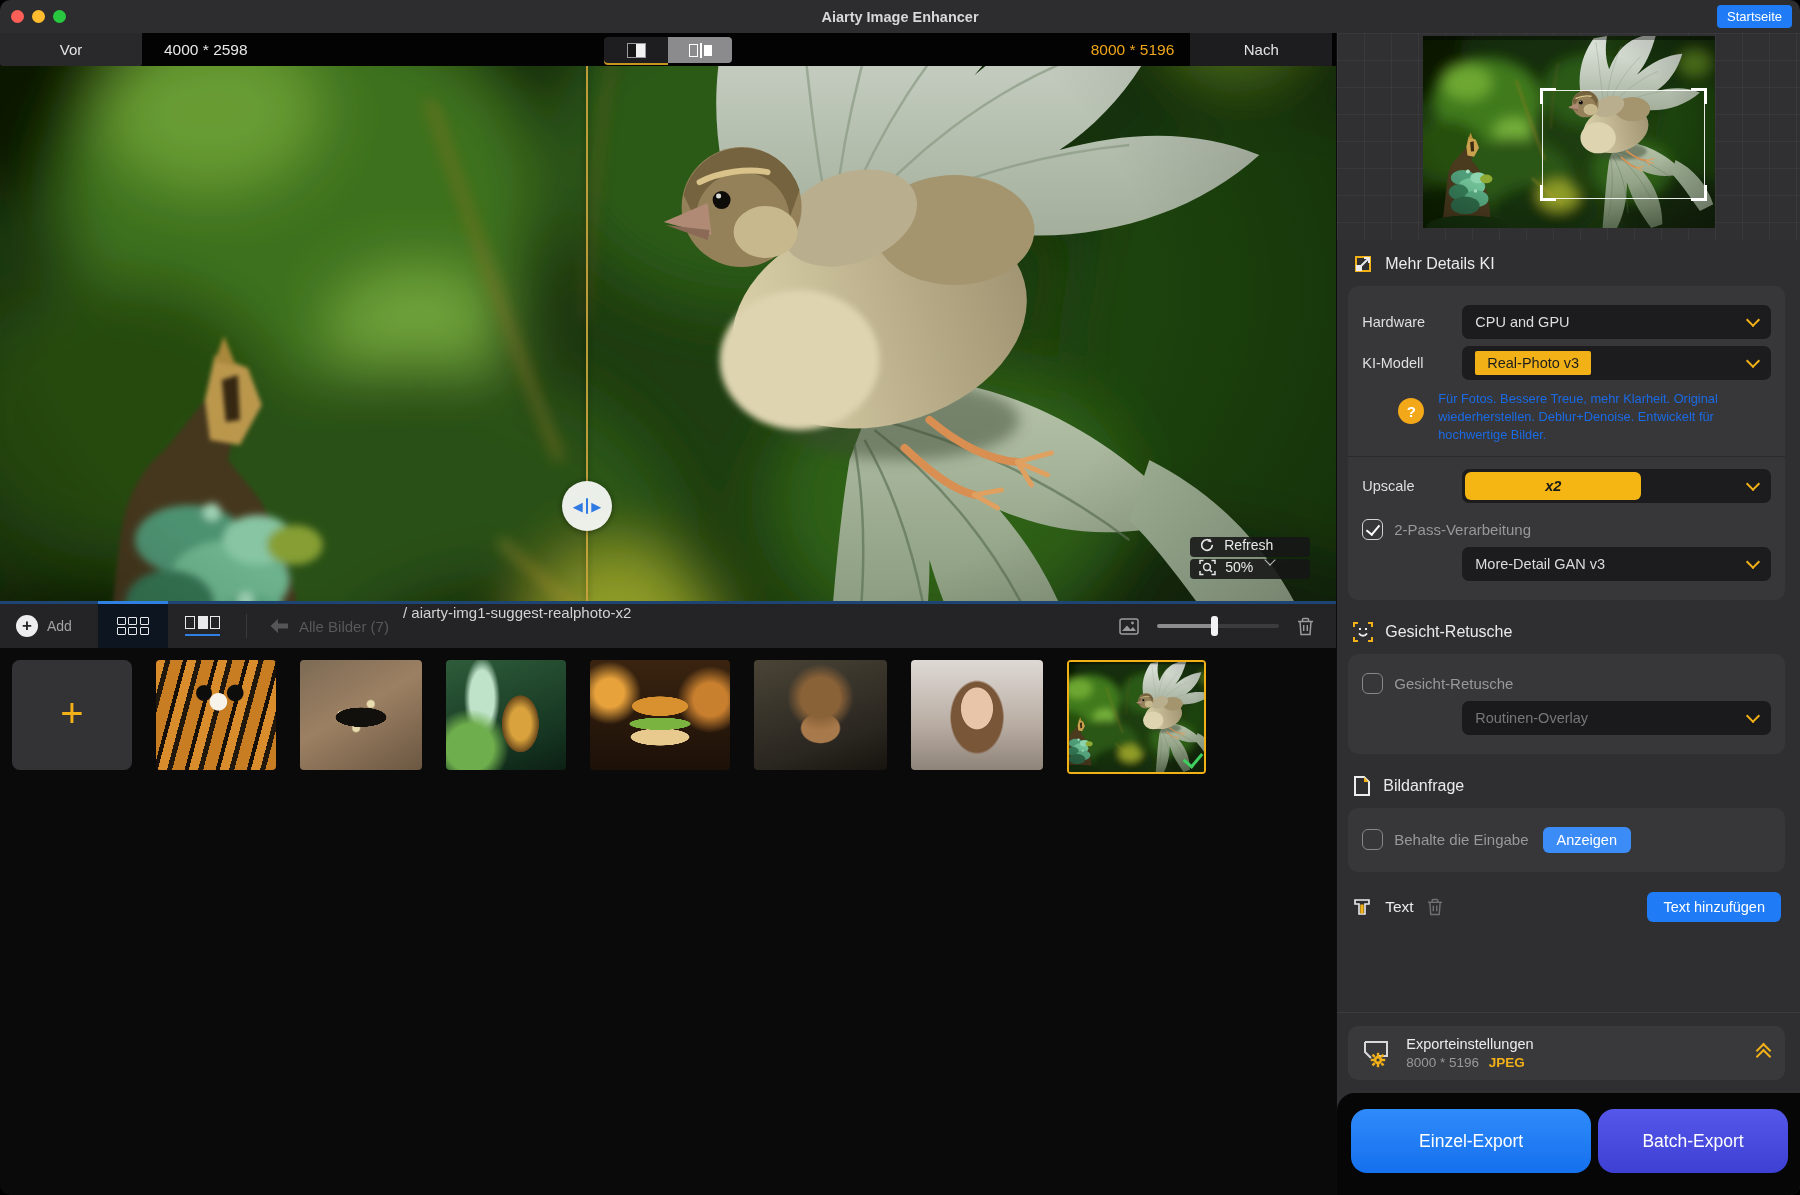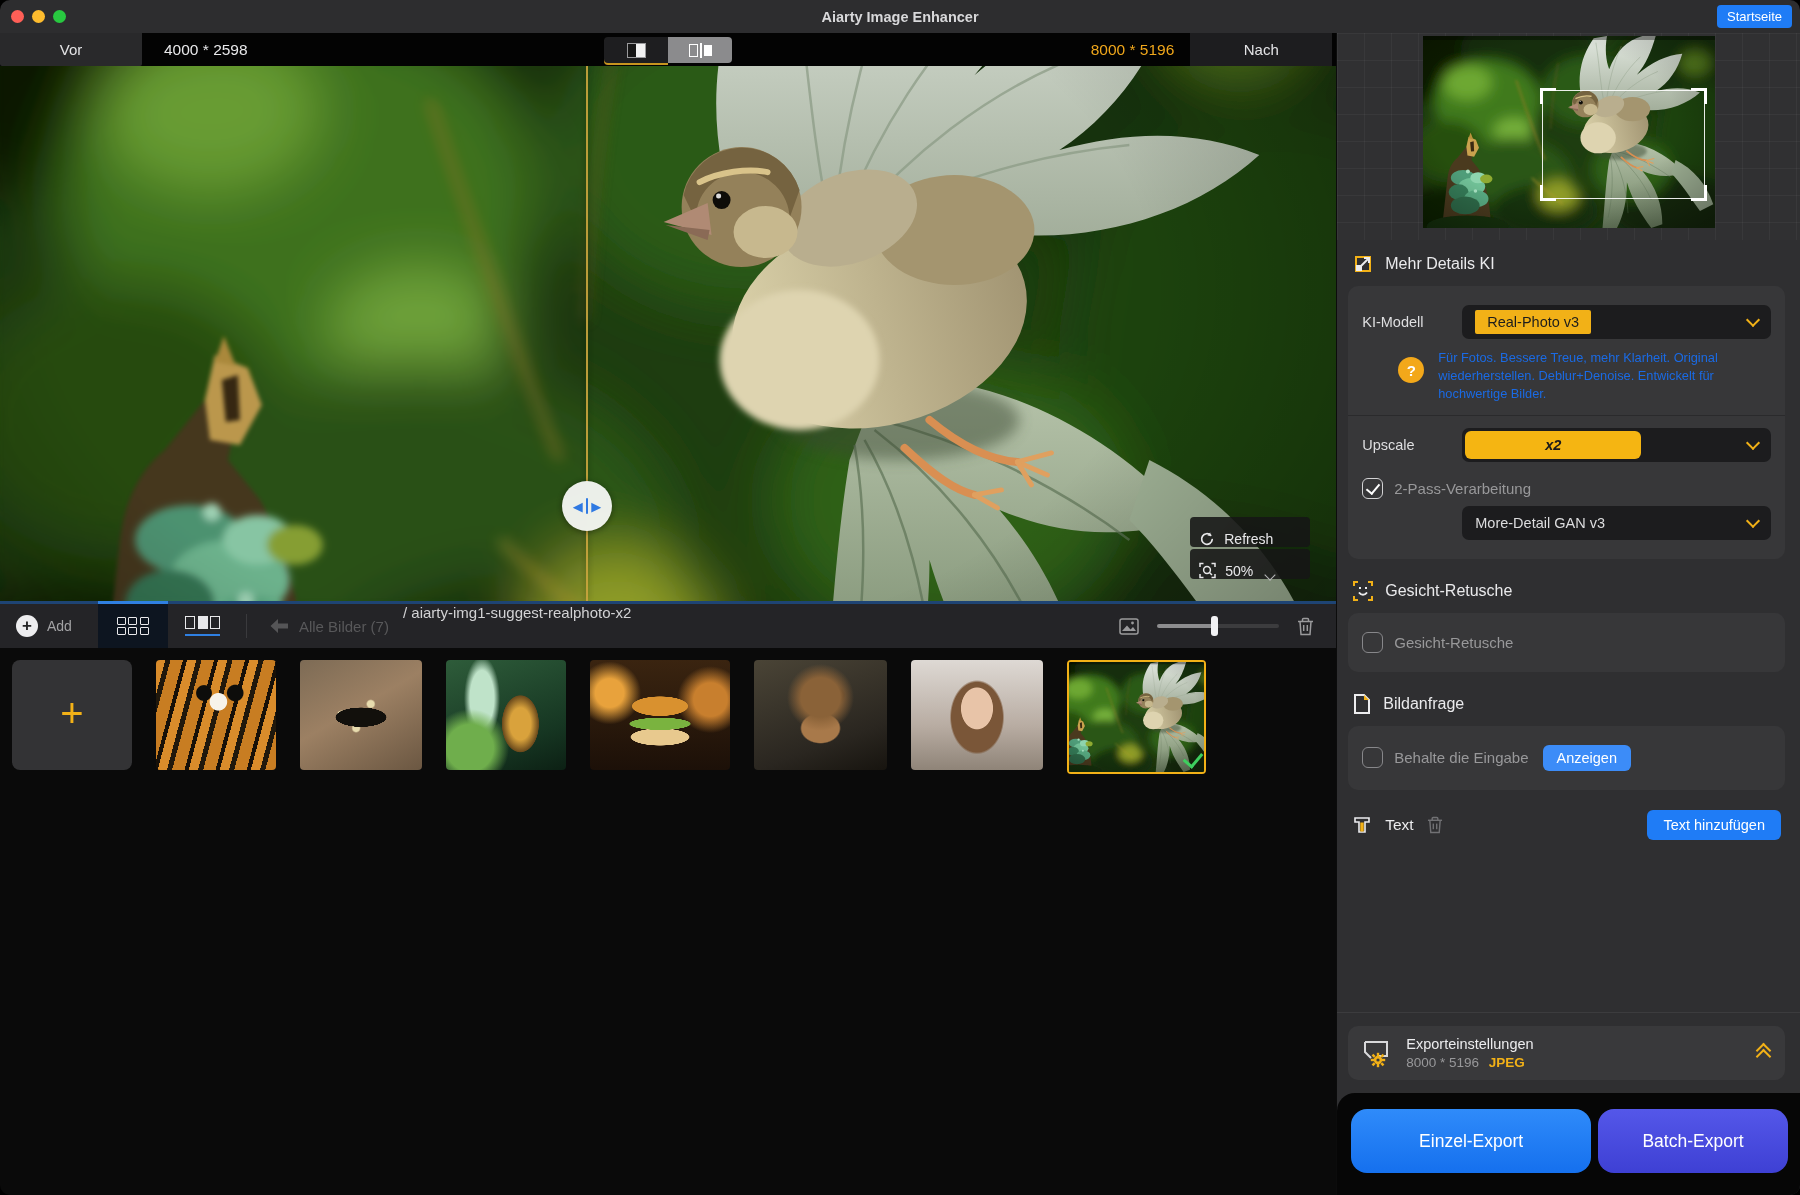--- a/index.html
+++ b/index.html
@@ -35,21 +35,21 @@
 
   
   .canvas{flex:1;position:relative;overflow:hidden;background:#12240b;min-height:0;}
   .canvas svg.scene{position:absolute;inset:0;width:100%;height:100%;}
   .half-before{position:absolute;top:0;left:0;bottom:0;width:587px;backdrop-filter:blur(2.3px) saturate(.95) brightness(.98);background:rgba(16,26,8,.05);}
   .split-line{position:absolute;top:0;bottom:0;left:586px;width:2px;background:#c9a43e;opacity:.92;box-shadow:0 0 6px rgba(0,0,0,.4);}
   .split-handle{position:absolute;left:-24px;top:415px;width:50px;height:50px;border-radius:50%;background:#fdfdfd;display:flex;align-items:center;justify-content:center;gap:3px;box-shadow:0 1px 6px rgba(0,0,0,.45);}
   .split-handle .tri{color:#2f7df6;font-size:13px;line-height:1;}
   .split-handle .mid{width:2.5px;height:16px;background:#2f7df6;border-radius:1px;}
   .zoom-overlay{position:absolute;right:26px;bottom:22px;display:flex;flex-direction:column;gap:2px;}
-  .zo-row{width:120px;height:30px;background:rgba(22,22,22,.88);border-radius:4px;display:flex;align-items:flex-end;gap:9px;padding:0 9px;box-sizing:border-box;color:#e8e8ea;font-size:14px;}
+  .zo-row{width:120px;height:20px;background:rgba(22,22,22,.88);border-radius:4px;display:flex;align-items:flex-start;gap:9px;padding:0 9px;box-sizing:border-box;color:#e8e8ea;font-size:14px;}
   .zo-chv{width:7px;height:7px;border-right:1.8px solid #b9b9bb;border-bottom:1.8px solid #b9b9bb;transform:rotate(45deg);margin:-3px 0 0 4px;}
 
   
   .toolbar{height:47px;background:#242427;border-top:3px solid #1e4474;display:flex;align-items:stretch;flex:0 0 auto;box-sizing:border-box;}
   .tool-left{display:flex;align-items:center;gap:10px;padding-left:16px;}
   .add-btn{display:flex;align-items:center;gap:9px;margin-right:26px;}
   .plus-circle{width:22px;height:22px;border-radius:50%;background:#ededef;color:#242426;font-size:17px;font-weight:bold;display:flex;align-items:center;justify-content:center;line-height:0;}
   .add-label{color:#a2a2a4;font-size:14px;}
   .view-tab{width:70px;display:flex;align-items:center;justify-content:center;}
   .view-tab.active{background:#0d1520;box-shadow:0 -3px 0 0 #2f80e2;}
@@ -459,20 +459,27 @@
               <rect x="4" y="12" width="6" height="6" fill="#ececee"></rect>
               <path d="M9 13 L17 5" stroke="#ececee" stroke-width="2"></path>
                 <path d="M12 5 H17 V10" stroke="#ececee" stroke-width="2"></path>
             </svg>
           </span>
           <span>Mehr Details KI</span>
         </div>
 
         <div class="card">
           <div class="frow">
+            <span class="flabel">Hardware</span>
+            <div class="dropdown">
+              <span>CPU and GPU</span>
+              <span class="chv"></span>
+            </div>
+          </div>
+          <div class="frow">
             <span class="flabel">KI-Modell</span>
             <div class="dropdown">
               <span class="model-pill">Real-Photo v3</span>
               <span class="chv"></span>
             </div>
           </div>
           <div class="help-row">
             <span class="help-circle">?</span>
             <span class="help-text">Für Fotos. Bessere Treue, mehr Klarheit. Original wiederherstellen. Deblur+Denoise. Entwickelt für hochwertige Bilder.</span>
           </div>
@@ -506,20 +513,26 @@
               <path d="M7.5 13 C9 15.2 13 15.2 14.5 13" stroke="#ececee" stroke-width="2" stroke-linecap="round"></path>
             </svg>
           </span>
           <span>Gesicht-Retusche</span>
         </div>
 
         <div class="card">
           <div class="frow">
             <span class="cb unchecked"></span>
             <span class="cb-label">Gesicht-Retusche</span>
+          </div>
+          <div class="frow">
+            <div class="dropdown disabled indent">
+              <span>Routinen-Overlay</span>
+              <span class="chv"></span>
+            </div>
           </div>
         </div>
 
         <div class="sec-head">
           <span class="ico">
             <svg width="20" height="22" viewBox="0 0 20 22" fill="none">
               <path d="M3 2 H12 L17 7 V20 H3 Z" stroke="#ececee" stroke-width="2"></path>
               <path d="M12 2 L17 7 H12 Z" fill="#f2b117"></path>
             </svg>
           </span>

